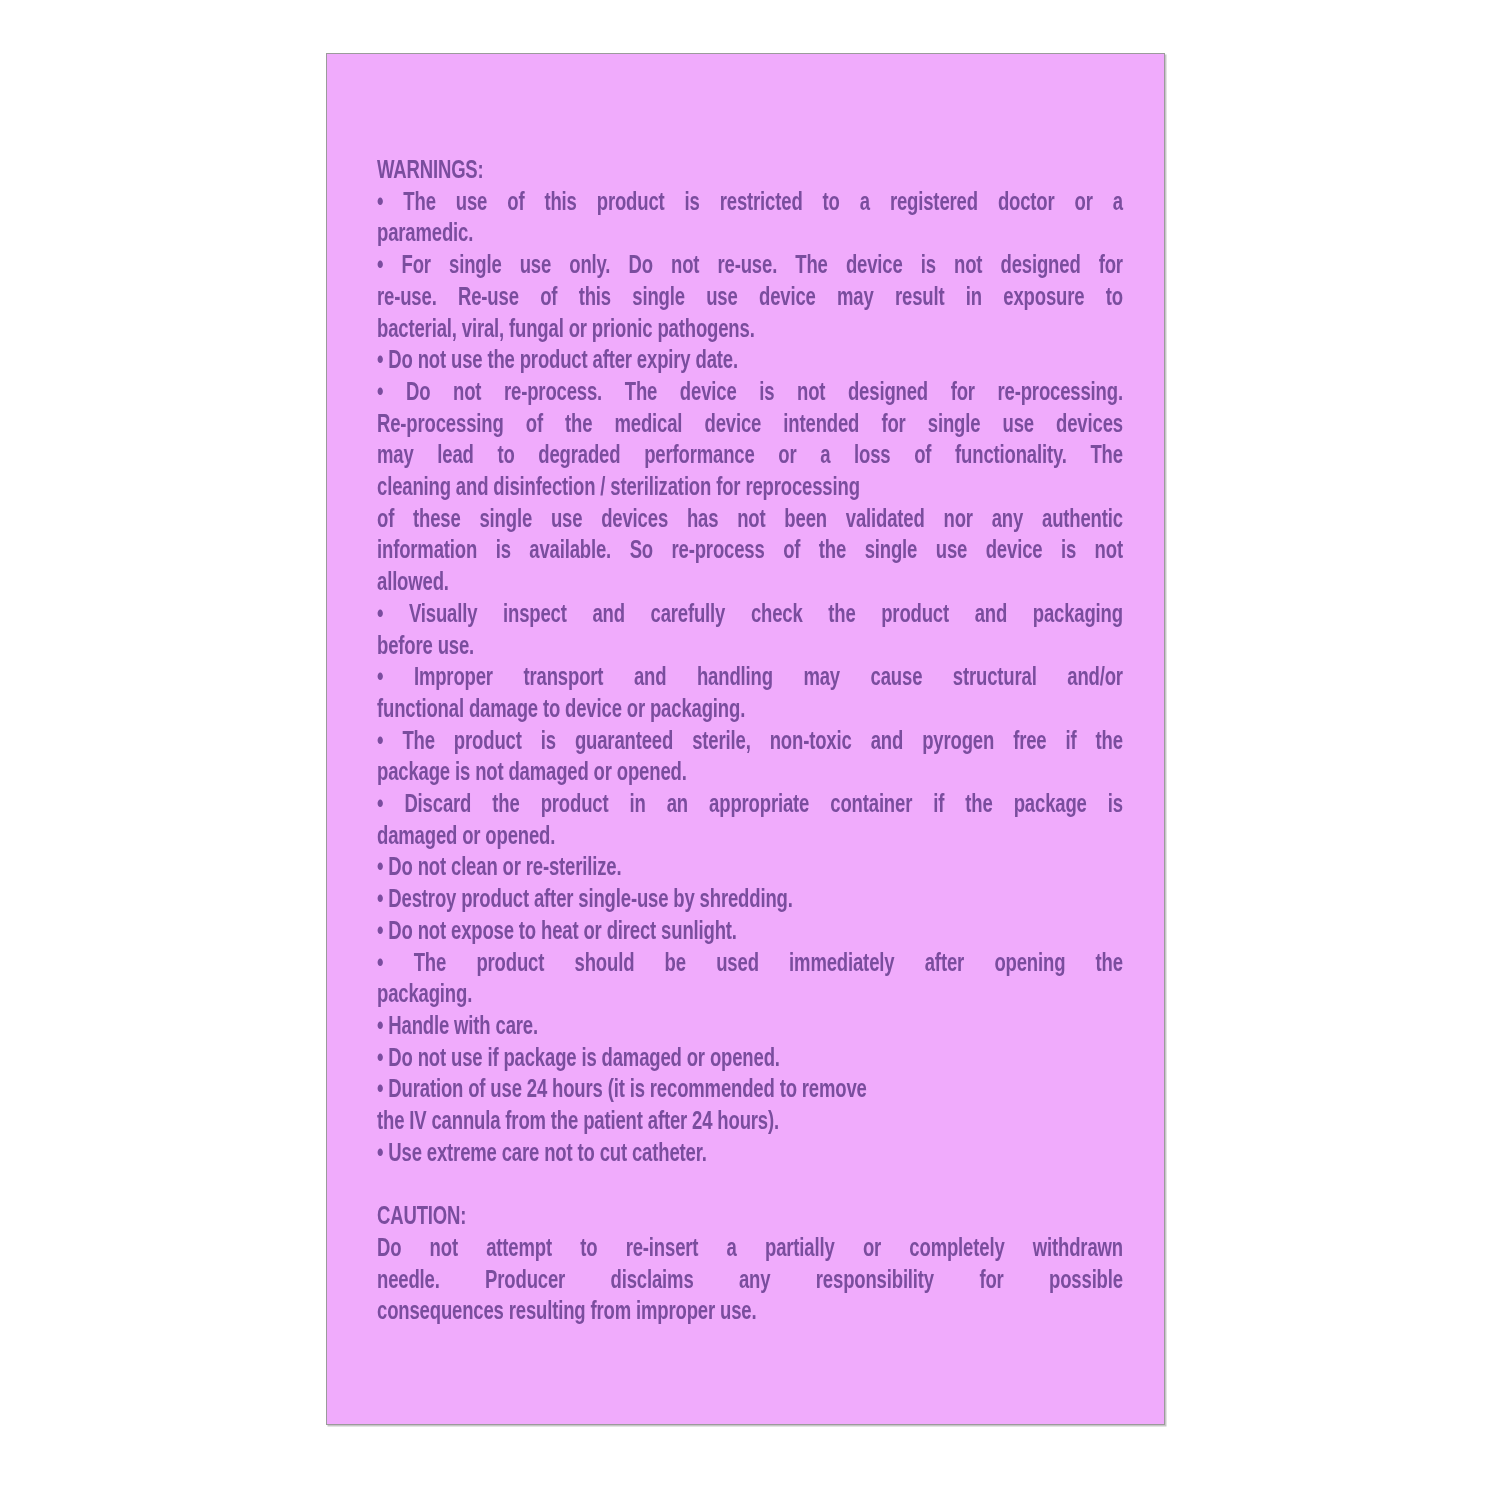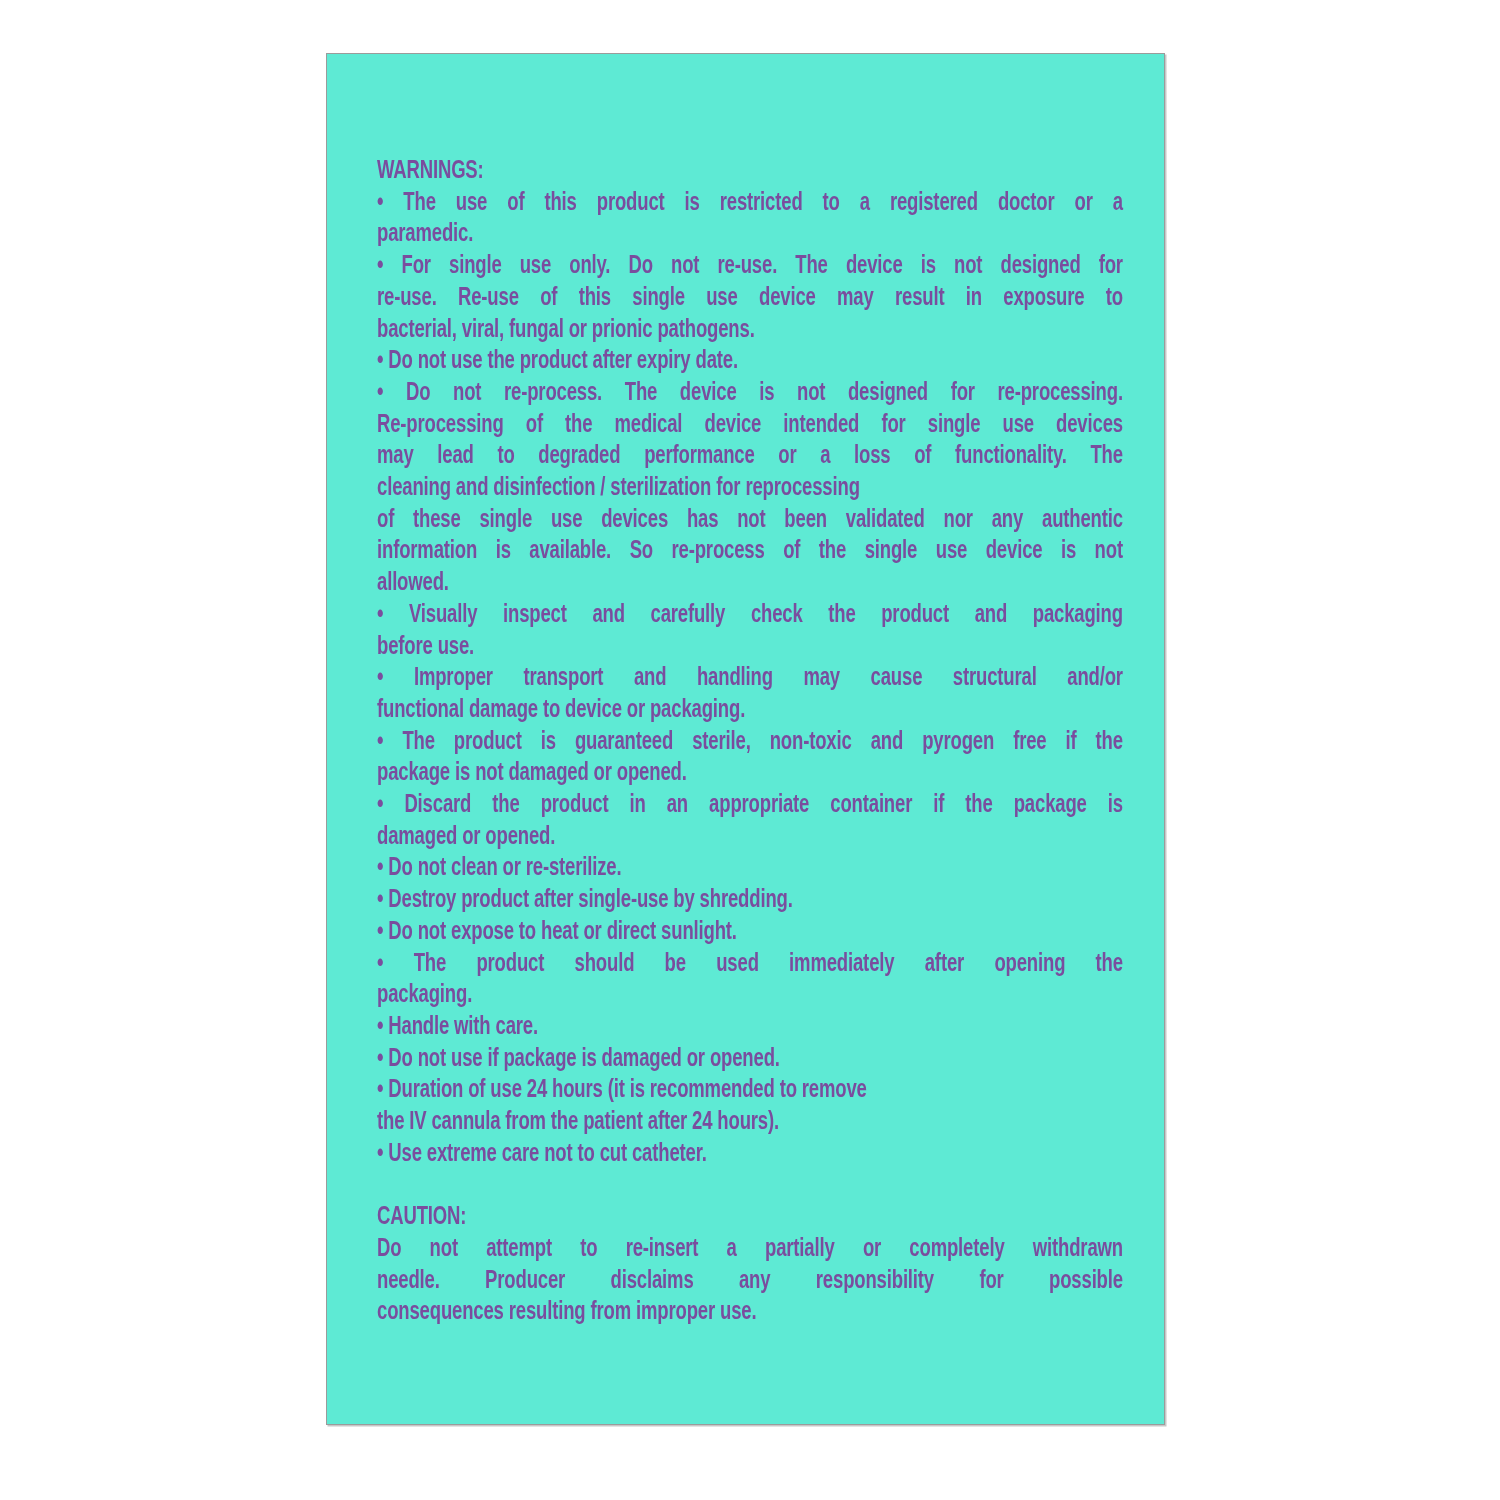--- a/index.html
+++ b/index.html
@@ -19,21 +19,21 @@
     background: var(--page-bg);
     font-family: "Liberation Sans", sans-serif;
   }
   .panel {
     position: absolute;
     left: 326px;
     top: 53px;
     width: 839px;
     height: 1372px;
     box-sizing: border-box;
-    background: #5eead4;
+    background: #f0abfc;
     border: 1.5px solid var(--border-gray);
     box-shadow: 1.5px 1.5px 0 rgba(130,130,130,0.45);
   }
   .text-col {
     position: absolute;
     left: 50px;
     top: 100px;
     width: 1008px;
     transform: scaleX(0.74);
     transform-origin: 0 0;

